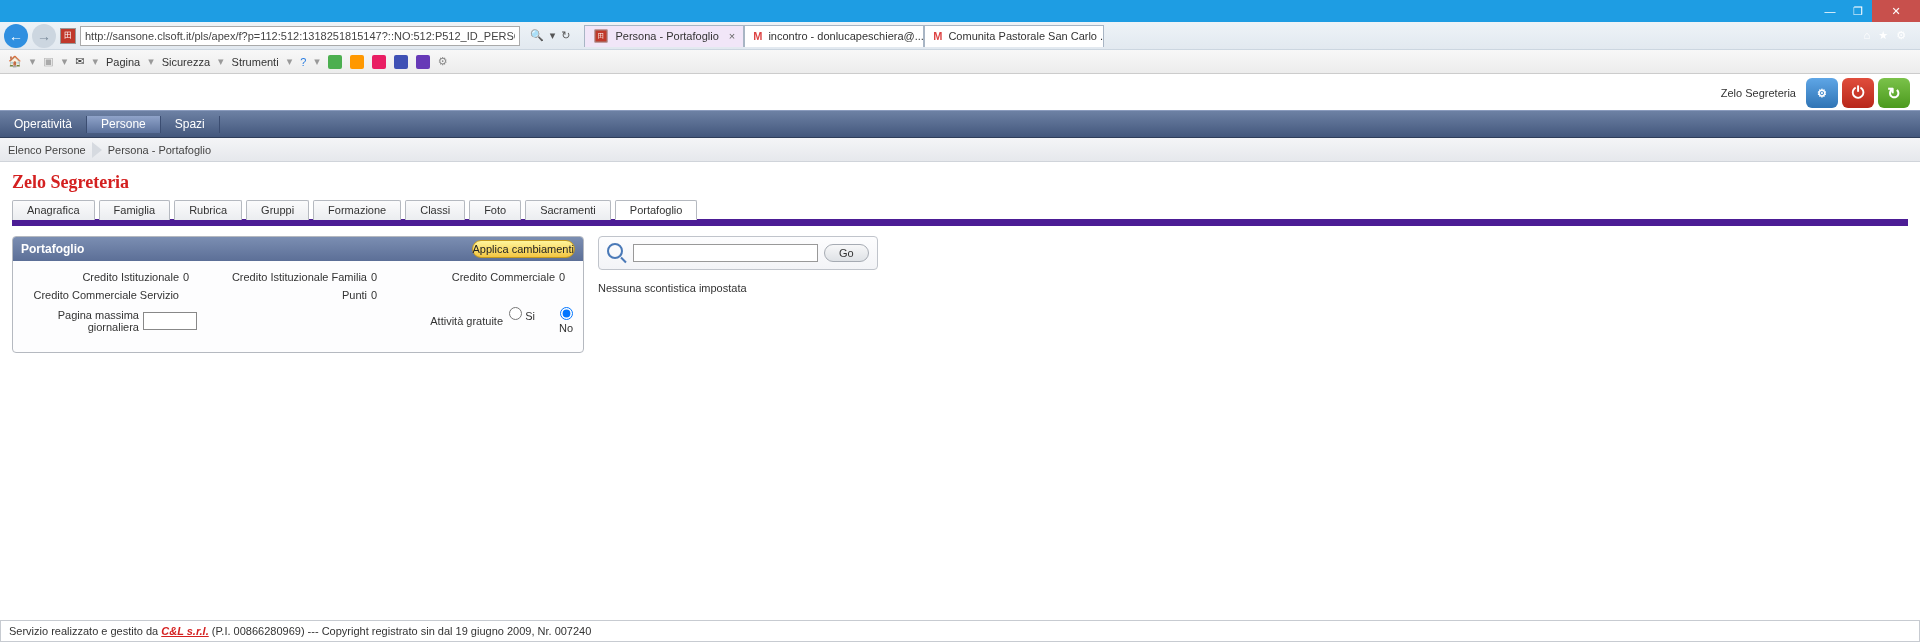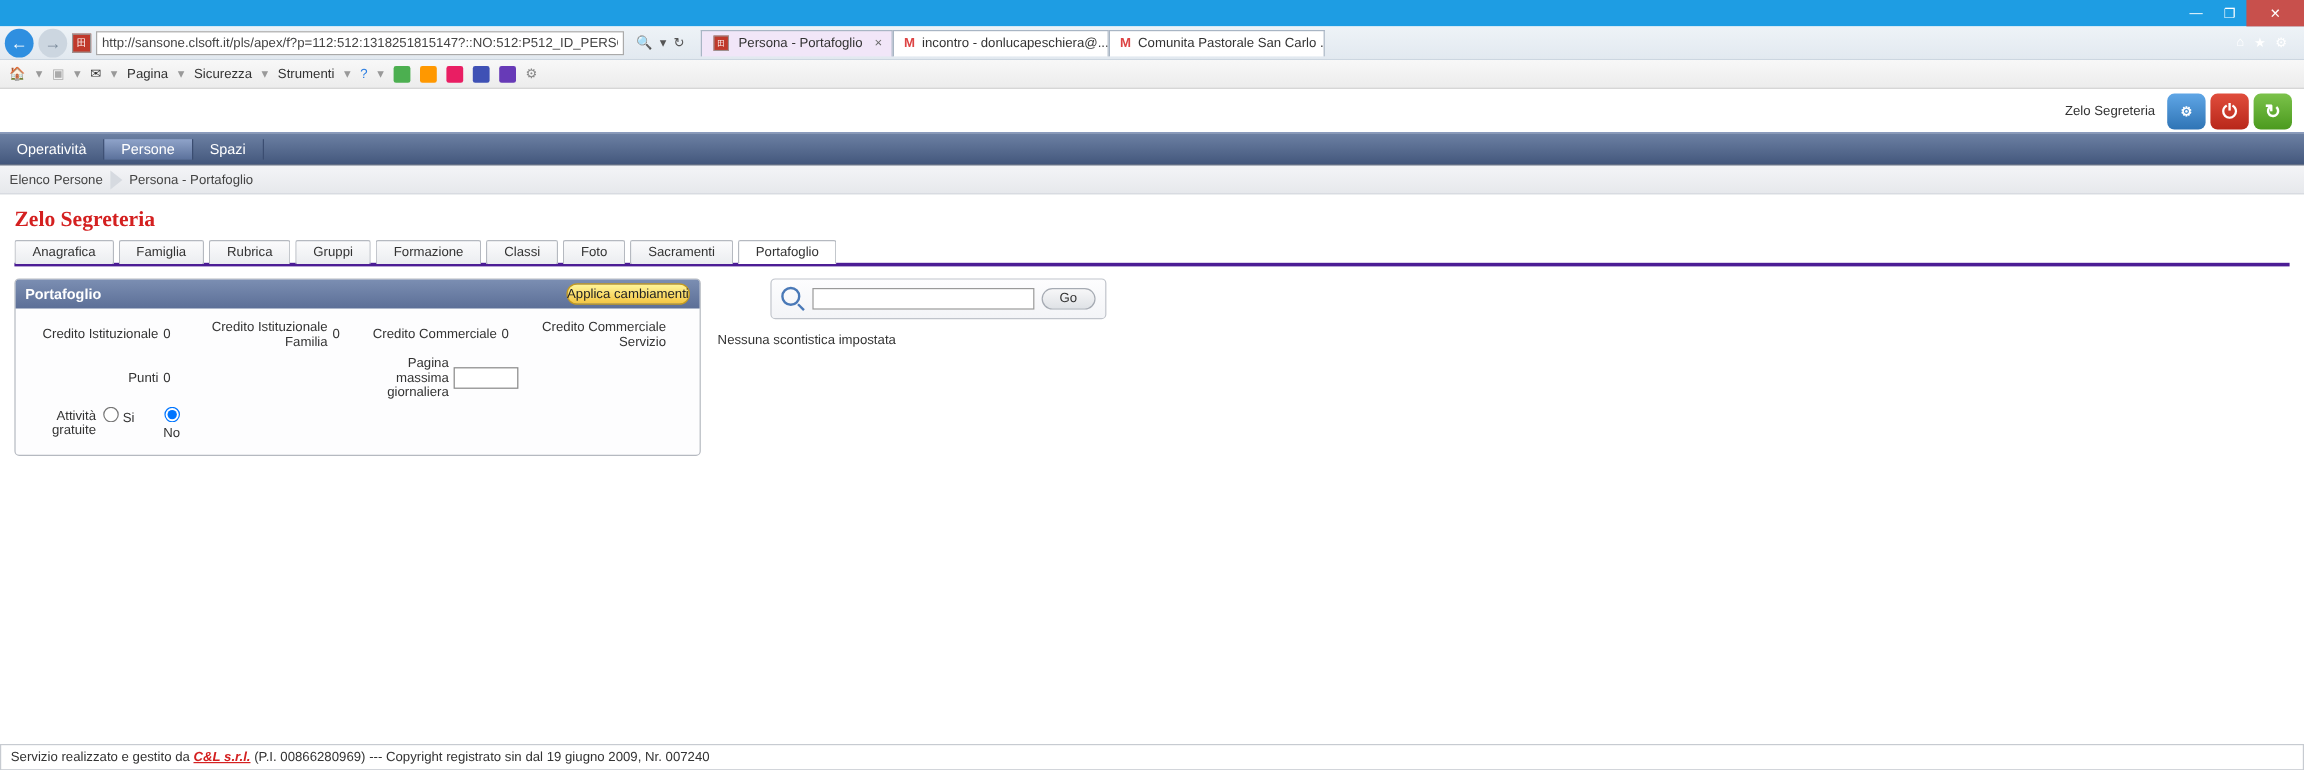--- a/index.html
+++ b/index.html
@@ -43,44 +43,44 @@
 .menu-item.active { background:linear-gradient(#8fa3c9,#5b719b); }
 
 
 .crumb { height:24px; background:linear-gradient(#f4f5f7,#e6e8ec); border-bottom:1px solid #d0d4da; display:flex; align-items:center; padding:0 8px; font-size:11px; color:#444; gap:4px; }
 .crumb .chev { display:inline-block; width:0; height:0; border-top:8px solid transparent; border-bottom:8px solid transparent; border-left:10px solid #d6dae0; margin:0 2px; }
 
 
 .page { padding:10px 12px; }
 .page-title { font-size:18px; font-weight:bold; color:#d42020; margin-bottom:6px; font-family:Georgia,serif; }
 
-.tabs { display:flex; gap:4px; border-bottom:3px solid #4c1d95; }
+.tabs { display:flex; gap:4px; border-bottom:7px solid #4c1d95; }
 .ptab { background:linear-gradient(#fbfbfc,#ebedf0); border:1px solid #b5b9c0; border-bottom:none; padding:3px 14px; font-size:11px; color:#333; border-radius:2px 2px 0 0; position:relative; top:1px; cursor:pointer; }
 .ptab.active { background:#fff; border-bottom:1px solid #fff; }
 
 .content { display:flex; gap:14px; margin-top:10px; }
 
 
 .region { width:572px; border:1px solid #b5b9c0; border-radius:4px; background:#fdfdfe; padding-bottom:8px; }
 .region-hdr { height:24px; background:linear-gradient(#7b8eb2,#5c6f97); color:#fff; font-weight:bold; font-size:12px; display:flex; align-items:center; padding:0 8px; border-radius:3px 3px 0 0; }
 .apply-btn { margin-left:auto; background:linear-gradient(#fff59a,#f4c642); border:1px solid #c49a20; color:#222; font-size:11px; padding:2px 0; border-radius:10px; font-weight:normal; cursor:pointer; }
 .region-body { padding:10px 10px 4px; }
-.rgrid { display:grid; grid-template-columns:1fr 1fr 1fr 1fr; column-gap:14px; row-gap:6px; }
+.rgrid { display:grid; grid-template-columns:1fr 1fr 1fr; column-gap:14px; row-gap:6px; }
 .kv { display:flex; align-items:center; gap:4px; }
 .kv label { flex:1; text-align:right; font-size:11px; color:#333; }
 .kv .val { width:14px; text-align:left; }
 .kv input[type=text] { width:54px; height:18px; border:1px solid #888; }
 .radio-row { display:flex; align-items:flex-start; gap:10px; }
 .radio-row label { font-size:11px; }
 .region-ftr { display:flex; justify-content:flex-end; padding:4px 10px 0; }
 .grey-btn { background:linear-gradient(#f7f7f8,#dfe2e6); border:1px solid #a6abb3; color:#333; font-size:11px; padding:3px 14px; border-radius:10px; cursor:pointer; }
 
 
 .side { flex:0 0 254px; }
-.search-wrap { border:1px solid #c0c4cb; border-radius:4px; padding:6px 8px; display:flex; align-items:center; gap:6px; background:linear-gradient(#fdfdfe,#f3f4f7);margin-left:44px; }
+.search-wrap { border:1px solid #c0c4cb; border-radius:4px; padding:6px 8px; display:flex; align-items:center; gap:6px; background:linear-gradient(#fdfdfe,#f3f4f7); }
 .mag { width:20px; height:20px; position:relative; }
 .mag::before { content:""; position:absolute; width:12px; height:12px; border:2px solid #4a79b7; border-radius:50%; top:0; left:0; }
 .mag::after { content:""; position:absolute; width:7px; height:2px; background:#4a79b7; transform:rotate(45deg); bottom:2px; right:0; }
 .search-wrap input { flex:1; height:18px; border:1px solid #999; padding:0 3px; }
 .side-msg { margin-top:12px; font-size:11px; color:#333; }
 
 
 .footer { position:fixed; bottom:0; left:0; right:0; border:1px solid #c7cbd1; background:#fff; padding:4px 8px; font-size:11px; color:#333; }
 .footer .cl { color:#d42020; font-weight:bold; text-decoration:underline;font-style:italic; }
 </style>

